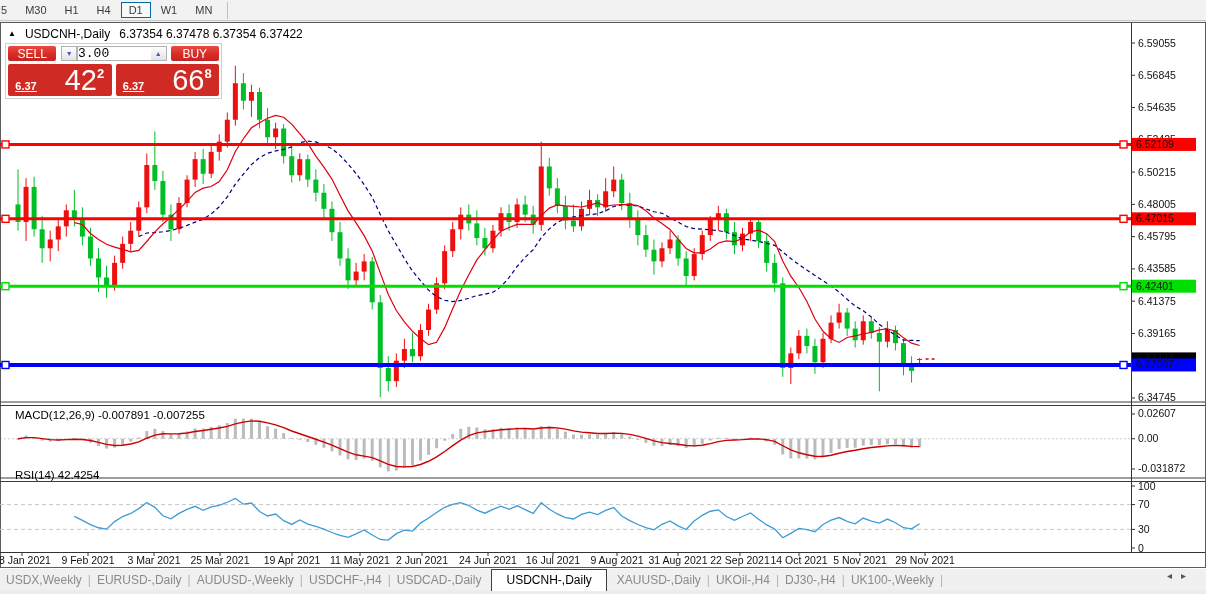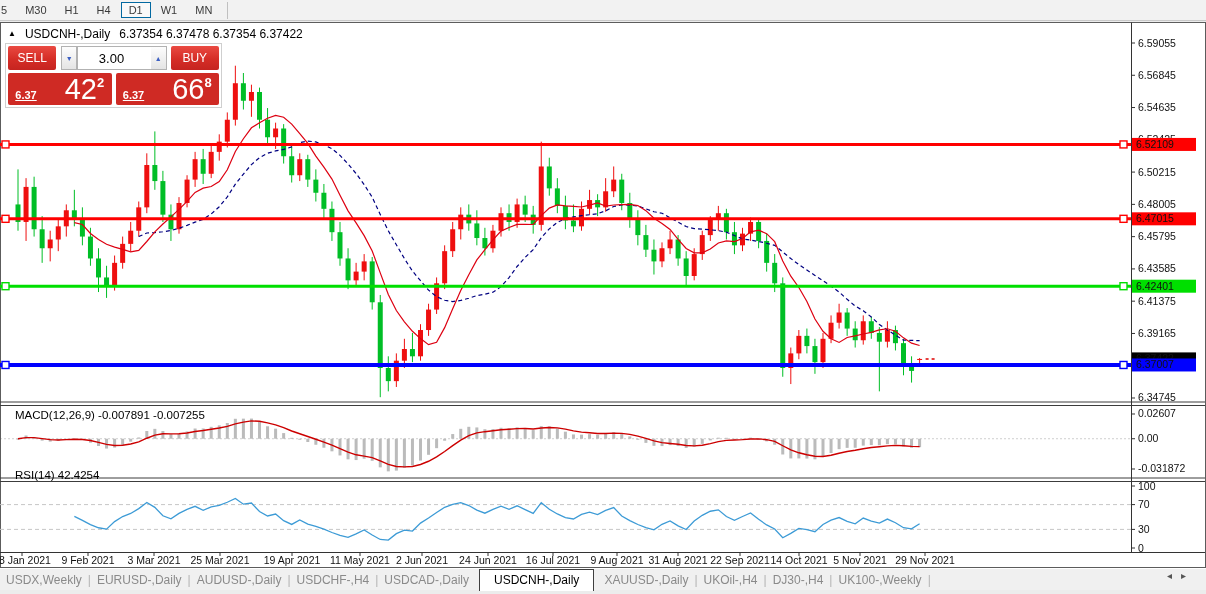--- a/index.html
+++ b/index.html
@@ -18,30 +18,30 @@
   .tfdiv { width:1px; height:17px; background:#c0c0c0; margin-left:6px; }
 
   
   .chart-title { position:absolute; left:8px; top:27px; z-index:4; font-size:12px; color:#000;
     display:flex; align-items:center; gap:9px; }
   .chart-title .collapse { font-size:8px; line-height:1; cursor:pointer; }
 
   
   .trade-panel { position:absolute; left:5px; top:43px; width:217px; z-index:4;
     background:#fff; border:1px solid #cfcfcf; padding:2px; }
-  .tp-row1 { display:flex; align-items:stretch; height:24px; gap:0; }
+  .tp-row1 { display:flex; align-items:stretch; height:15px; gap:0; }
   .sellbtn,.buybtn { width:50px; border:none; border-radius:2px; color:#fff; font-size:12px;
     font-family:"Liberation Sans",sans-serif; cursor:pointer;
     background:linear-gradient(180deg,#ea4a42 0%,#d52d26 55%,#c52420 100%); }
   .buybtn { margin-left:4px; }
   .spin { width:16px; border:1px solid #b2b2b2; background:linear-gradient(180deg,#fdfdfd,#e4e4e4);
     font-size:7px; color:#3c5fc2; cursor:pointer; margin-left:5px; padding:0; }
   .spin.up { margin-left:0; border-left:none; }
   .vol { width:74px; border:1px solid #b2b2b2; border-right:none; font-size:13px; color:#000;
-    text-align:center; padding-right:6px; font-family:Liberation Sans, sans-serif; }
+    text-align:left; padding-right:6px; font-family:Liberation Mono, monospace; }
   .tp-row2 { display:flex; gap:4px; margin-top:3px; }
   .pricebox { flex:1; height:32px; border-radius:2px; background:#cf2a24; color:#fff;
     display:flex; align-items:flex-end; justify-content:center; cursor:pointer; padding-bottom:1px; }
   .pricebox .small { font-size:11px; font-weight:bold; margin-bottom:3px;text-decoration:underline; }
   .pricebox .big { font-size:29px; line-height:0.95; font-weight:400;margin-left:28px; }
   .pricebox .sup { font-size:13px; font-weight:bold; margin-bottom:14px; }
 
   
   .pane-label { position:absolute; left:7px; z-index:4; font-size:11.5px; color:#000;padding-left:8px; }
   .macd-label { top:409px; }
@@ -572,21 +572,21 @@
   </div>
 
   <div class="pane-label macd-label">MACD(12,26,9) -0.007891 -0.007255</div>
   <div class="pane-label rsi-label">RSI(14) 42.4254</div>
 
   <div class="tabbar">
       <div class="tab">USDX,Weekly</div>
       <span class="tabsep">|</span>
       <div class="tab">EURUSD-,Daily</div>
       <span class="tabsep">|</span>
-      <div class="tab">AUDUSD-,Daily</div>
+      <div class="tab">AUDUSD-,Weekly</div>
       <span class="tabsep">|</span>
       <div class="tab">USDCHF-,H4</div>
       <span class="tabsep">|</span>
       <div class="tab">USDCAD-,Daily</div>
       <div class="tab active">USDCNH-,Daily</div>
       <div class="tab">XAUUSD-,Daily</div>
       <span class="tabsep">|</span>
       <div class="tab">UKOil-,H4</div>
       <span class="tabsep">|</span>
       <div class="tab">DJ30-,H4</div>

